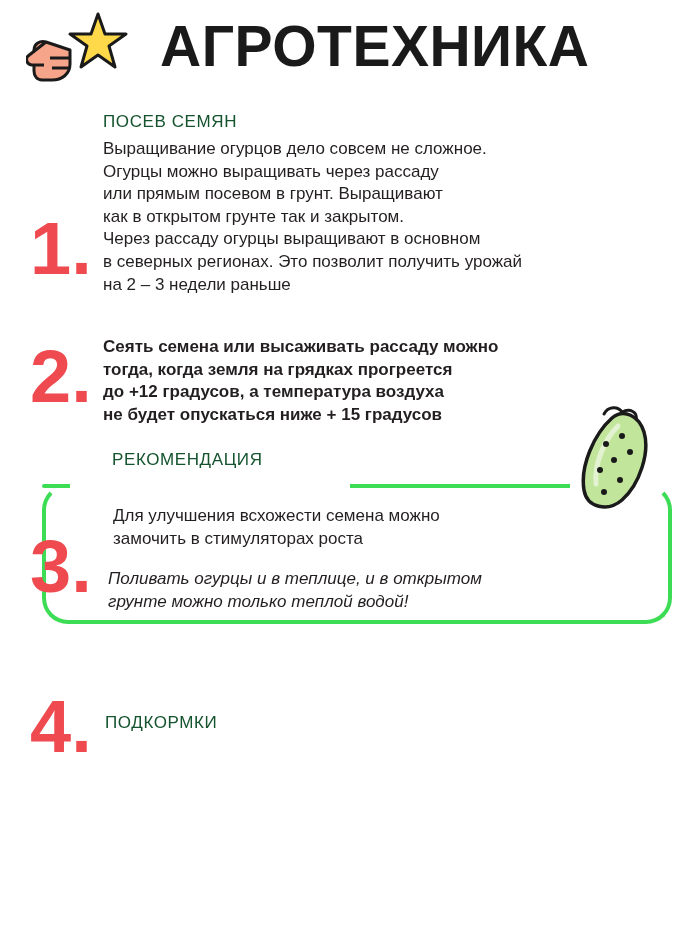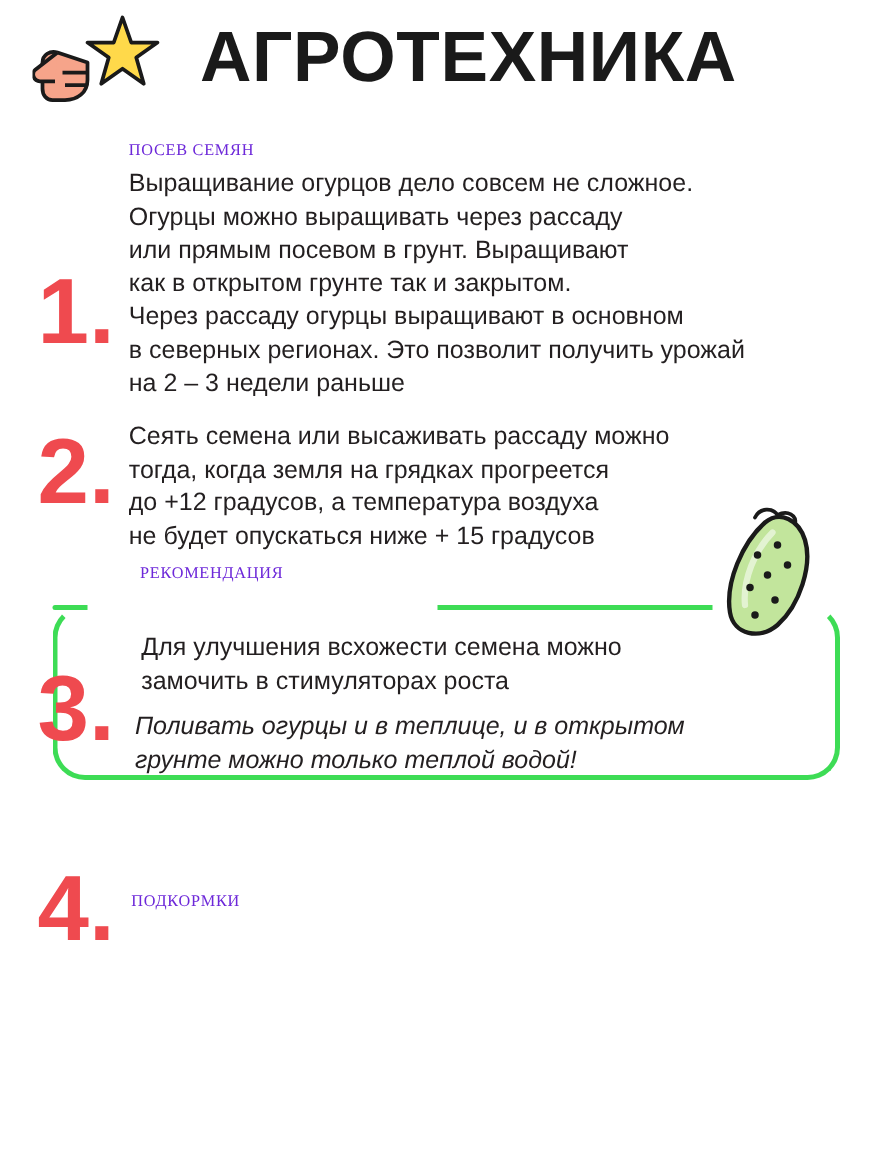--- a/index.html
+++ b/index.html
@@ -51,29 +51,28 @@
     color: #ef4a4f;
     line-height: 1;
     font-family: "Liberation Sans", sans-serif;
   }
 
   
   .block {
     position: absolute;
   }
   .sub-head {
-    font-size: 13px;
+    font-size: 17px;
     letter-spacing: 0.6px;
-    color: #6d28d9;
+    color: #14532d;
     margin: 0 0 6px 0;
     font-weight: normal;
-    font-family: Liberation Serif, serif;
   }
   .para {
-    font-size: 20px;
+    font-size: 17px;
     line-height: 1.33;
     color: #231f20;
     margin: 0;
     white-space: pre-line;
   }
 
   
   .rec-frame {
     position: absolute;
     left: 42px;
@@ -150,21 +149,21 @@
   <div class="para">Выращивание огурцов дело совсем не сложное.
 Огурцы можно выращивать через рассаду
 или прямым посевом в грунт. Выращивают
 как в открытом грунте так и закрытом.
 Через рассаду огурцы выращивают в основном
 в северных регионах. Это позволит получить урожай
 на 2 – 3 недели раньше</div>
 </div>
 
 <div class="num" style="left:30px; top:340px;">2.</div>
-<div class="block" style="left:103px; top:336px; width:560px;">
+<div class="block" style="left:103px; top:336px; width:560px;font-weight:bold;">
   <div class="para">Сеять семена или высаживать рассаду можно
 тогда, когда земля на грядках прогреется
 до +12 градусов, а температура воздуха
 не будет опускаться ниже + 15 градусов</div>
 </div>
 
 <div class="rec-frame"></div>
 <div class="rec-frame-top-left"></div>
 <div class="rec-frame-top-right"></div>
 

